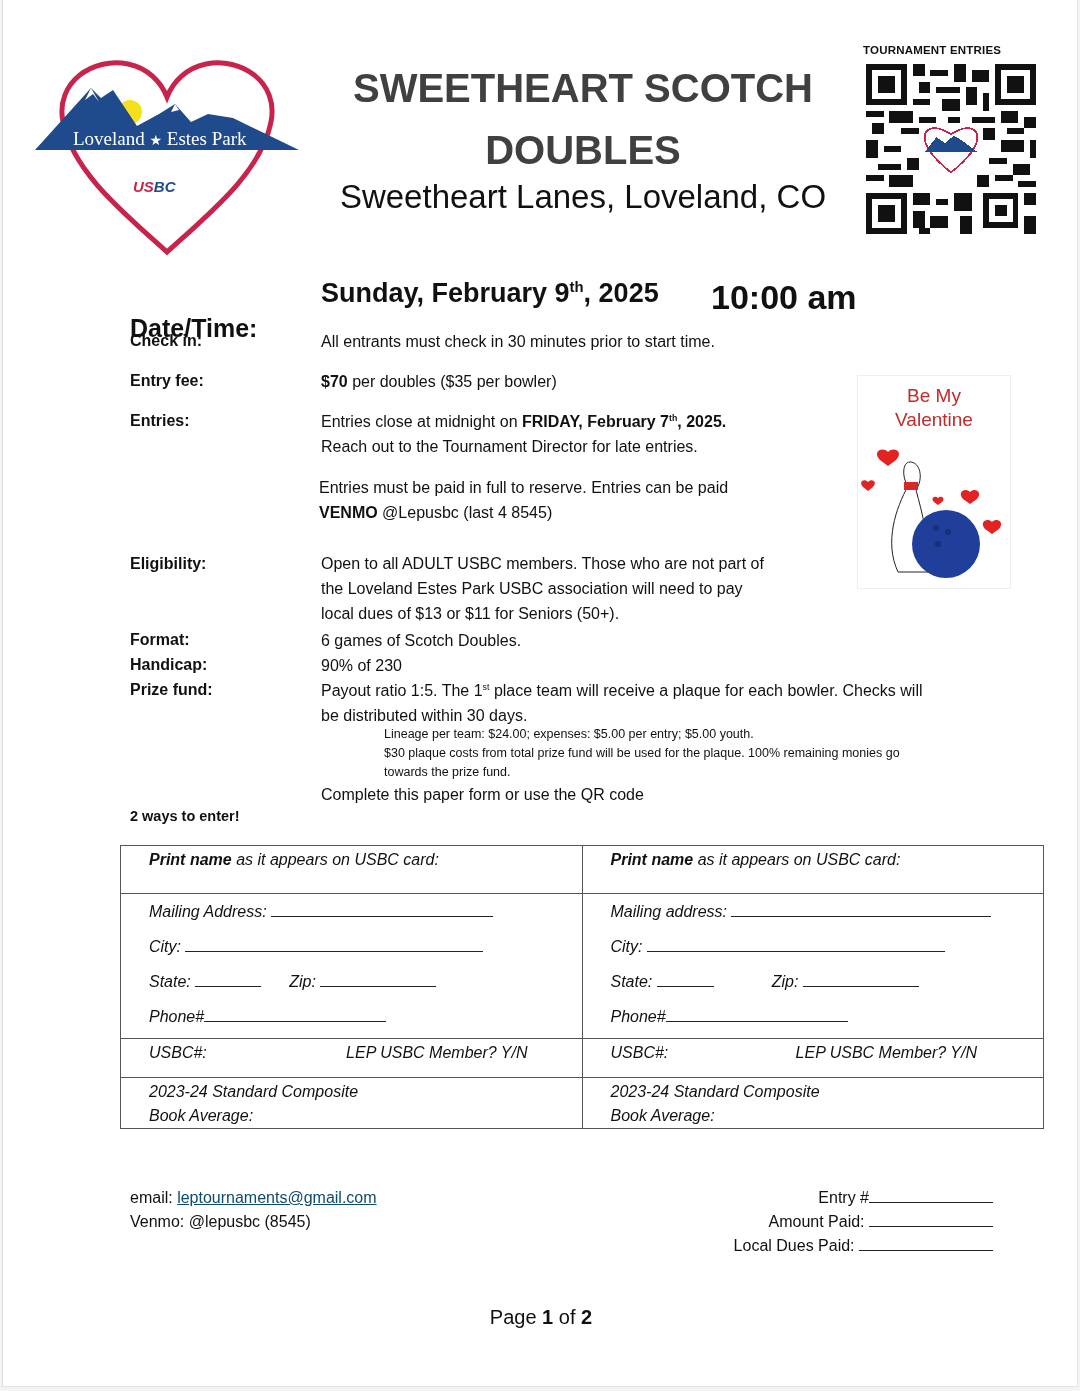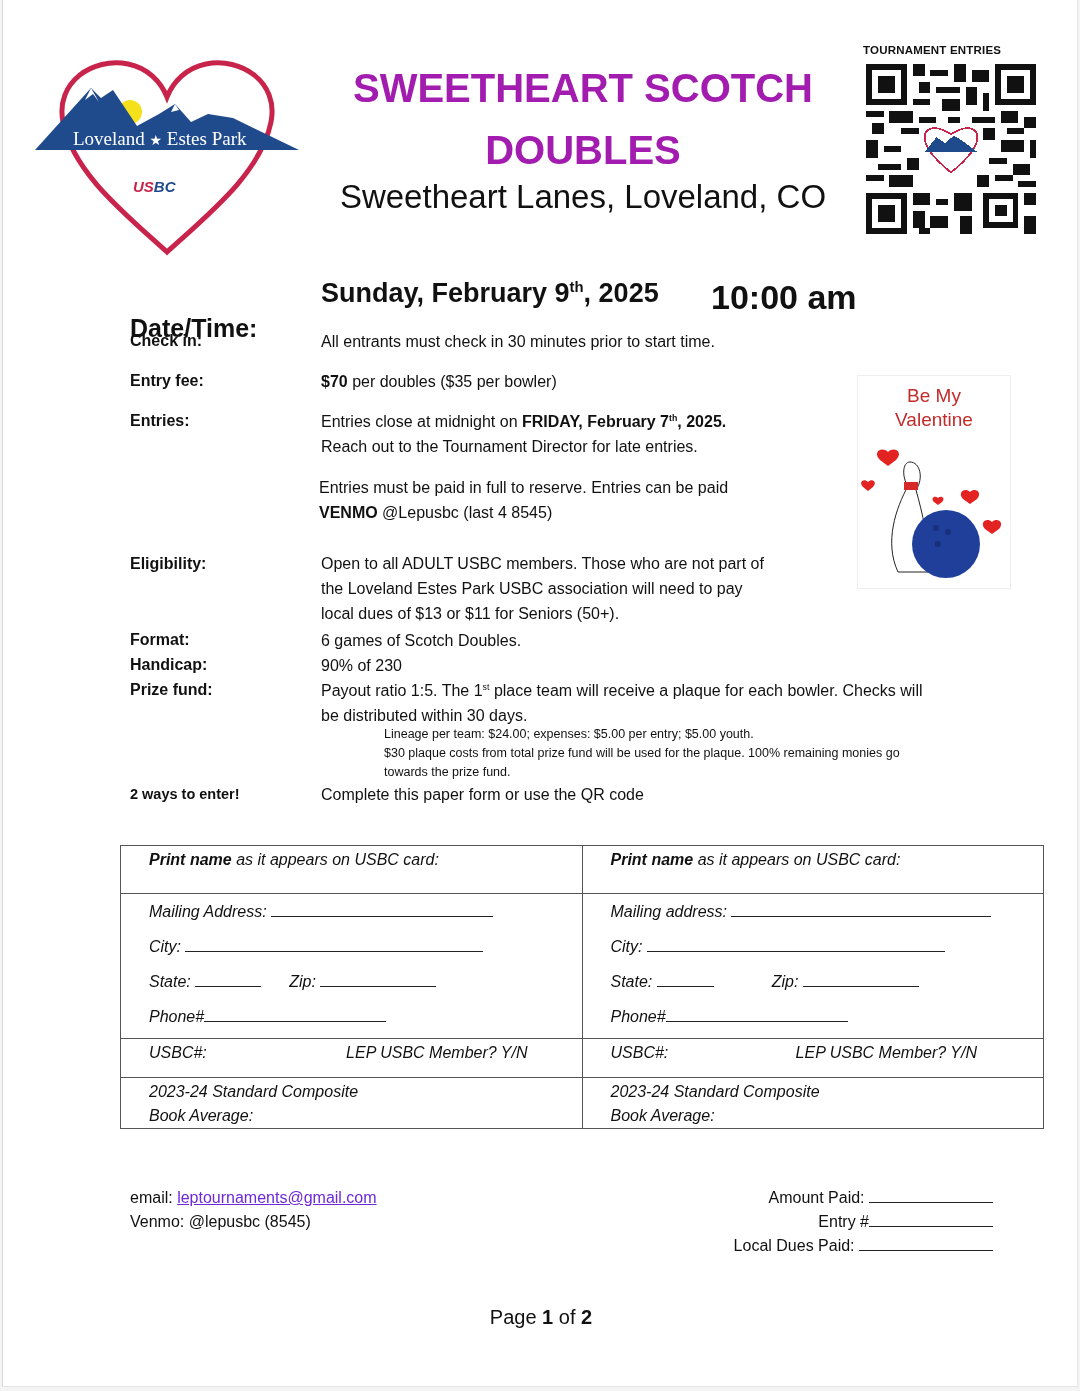--- a/index.html
+++ b/index.html
@@ -1,35 +1,35 @@
 <!DOCTYPE html>
 <html><head>
 <meta charset="utf-8">
 <style>
   html, body { margin: 0; padding: 0; background: #f4f4f4; }
   body { width: 1080px; height: 1391px; position: relative; overflow: hidden; font-family: "Liberation Sans", sans-serif; color: #111; }
   .page { position: absolute; left: 2px; top: 0; width: 1074px; height: 1386px; background: #fff; border-left: 1px solid #d8d8d8; border-right: 1px solid #e6e6e6; border-bottom: 1px solid #e4e4e4; }
   .abs { position: absolute; }
-  .title { left: 300px; width: 560px; text-align: center; font-weight: bold; font-size: 40px; line-height: 62px; top: 57px; color: #a21caf; }
+  .title { left: 300px; width: 560px; text-align: center; font-weight: bold; font-size: 40px; line-height: 62px; top: 57px; color: #404040; }
   .subtitle { left: 300px; width: 560px; text-align: center; font-size: 33px; top: 178px; }
   .qr-label { left: 860px; width: 180px; font-size: 11.5px; font-weight: bold; top: 44px; letter-spacing: .2px; }
   .lbl { position: absolute; left: 127px; font-weight: bold; font-size: 16px; }
   .val { position: absolute; left: 318px; font-size: 16px; line-height: 25px; }
   .dt-lbl { left: 127px; top: 280px; font-size: 25px; font-weight: bold; margin-top: 34px; }
   .dt-val { left: 318px; top: 278px; font-size: 27px; font-weight: bold; }
   .dt-time { left: 708px; top: 278px; font-size: 34px; font-weight: bold; }
   sup { font-size: 0.55em; vertical-align: super; line-height: 0; }
   .small { position: absolute; left: 381px; font-size: 12.5px; line-height: 19px; }
   table.form { position: absolute; left: 117px; top: 845px; width: 924px; border-collapse: collapse; font-style: italic; font-size: 16px; }
   table.form td { border: 1.5px solid #555; vertical-align: top; padding: 5px 28px; width: 50%; }
   .line { display: inline-block; border-bottom: 1px solid #222; height: 14px; vertical-align: baseline; }
   .frow { line-height: 35px; }
   .footer-left { left: 127px; top: 1186px; font-size: 16px; line-height: 24px; }
   .footer-right { left: 690px; width: 300px; top: 1186px; font-size: 16px; line-height: 24px; text-align: right; }
-  a.email { color: #6d28d9; text-decoration: underline; }
+  a.email { color: #0c4a6e; text-decoration: underline; }
   .pager { left: 0; width: 1076px; text-align: center; top: 1306px; font-size: 20px; }
   .valentine { left: 854px; top: 375px; width: 152px; height: 212px; background: #fff; border: 1px solid #eee; }
 </style>
 </head>
 <body>
 
 <div class="page">
 
   <svg class="abs" style="left:30px;top:52px" width="268" height="206" viewBox="0 0 268 206">
     <path d="M134 200 C 90 160, 40 120, 30 70 C 22 30, 60 5, 95 12 C 115 16, 128 30, 134 45 C 140 30, 153 16, 173 12 C 208 5, 246 30, 238 70 C 228 120, 178 160, 134 200 Z" fill="none" stroke="#c8234a" stroke-width="5"></path>
@@ -101,21 +101,21 @@
   <div class="val" style="top:678px">
     <div><span>Payout ratio 1:5. The 1</span><sup>st</sup><span> place team will receive a plaque for each bowler.  Checks will</span></div>
     <div>be distributed within 30 days.</div>
   </div>
   <div class="small" style="top:725px">
     <div>Lineage per team: $24.00; expenses: $5.00 per entry; $5.00 youth.</div>
     <div>$30 plaque costs from total prize fund will be used for the plaque. 100% remaining monies go</div>
     <div>towards the prize fund.</div>
   </div>
 
-  <div class="lbl" style="top:786px;font-size:14.5px">2 ways to enter!</div>
+  <div class="lbl" style="top:808px;font-size:14.5px">2 ways to enter!</div>
   <div class="val" style="top:782px">Complete this paper form or use the QR code</div>
 
   <div class="abs valentine">
     <div style="text-align:center;color:#c42a2a;font-size:19px;line-height:24px;margin-top:8px">
       <div>Be My</div>
       <div>Valentine</div>
     </div>
     <svg width="152" height="150" viewBox="0 0 152 150">
       <path d="M52 30 C44 30 44 46 50 54 C38 76 26 110 40 140 L 70 140 C 72 110 64 80 58 58 C 66 46 62 30 52 30Z" fill="#fff" stroke="#222" stroke-width="1"></path>
       <rect x="46" y="50" width="14" height="8" fill="#d62a2a"></rect>
@@ -168,19 +168,19 @@
           </td>
     </tr>
   </tbody>
     </table>
 
   <div class="abs footer-left">
     <div><span>email: </span><a class="email">leptournaments@gmail.com</a></div>
     <div>Venmo:  @lepusbc  (8545)</div>
   </div>
   <div class="abs footer-right">
+    <div><span>Entry #</span><span class="line" style="width:124px"></span></div>
     <div><span>Amount Paid: </span><span class="line" style="width:124px"></span></div>
-    <div><span>Entry #</span><span class="line" style="width:124px"></span></div>
     <div><span>Local Dues Paid: </span><span class="line" style="width:134px"></span></div>
   </div>
 
   <div class="abs pager"><span>Page </span><b>1</b><span> of </span><b>2</b></div>
 </div>
 
 </body></html>

